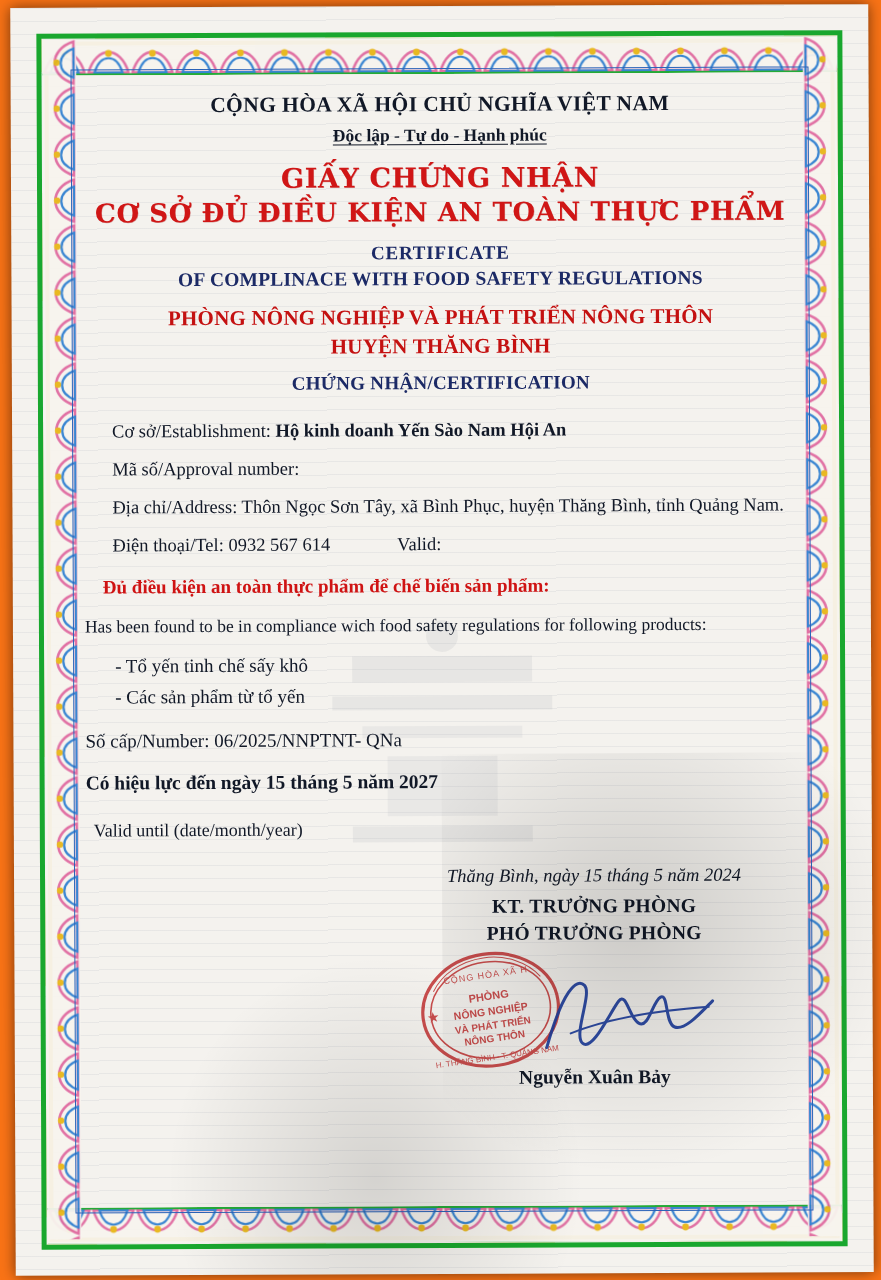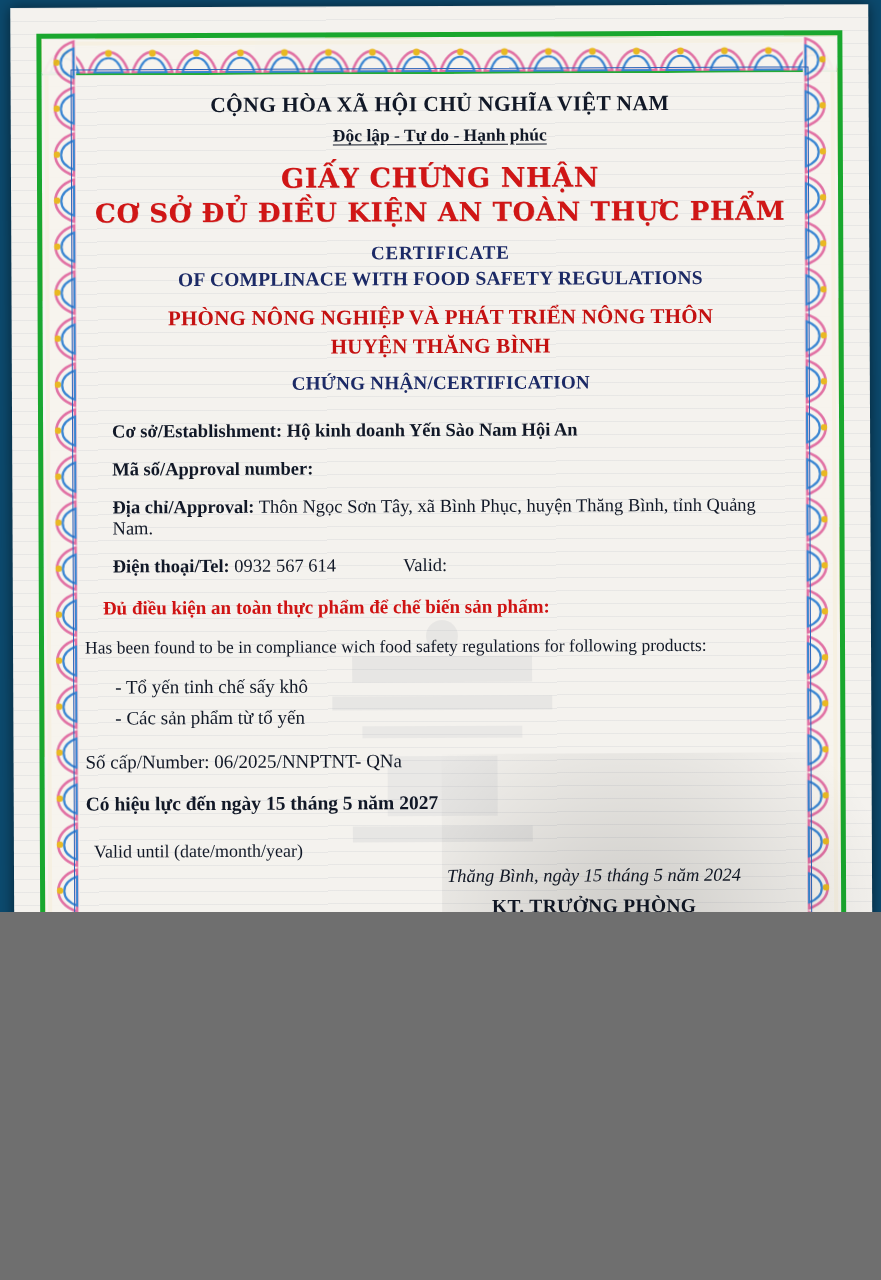--- a/index.html
+++ b/index.html
@@ -11,22 +11,22 @@
     width: 881px;
     height: 1280px;
     overflow: hidden;
     font-family: "Liberation Serif", serif;
   }
 
   
   .photo {
     position: relative;
     width: 881px;
-    height: 912px;
-    background: #0c4a6e;
+    height: 1280px;
+    background: #f97316;
     overflow: hidden;
   }
   .paper {
     position: absolute;
     left: 13px;
     top: 6px;
     width: 858px;
     height: 1268px;
     background: #f4f2ee;
     box-shadow: 0 0 14px rgba(0,0,0,.55);
@@ -161,21 +161,21 @@
   .l-certify {
     margin-top: 12px;
     font-size: 19px;
     font-weight: bold;
     color: #1c2a66;
     letter-spacing: .3px;
   }
 
   .fields { margin-top: 26px; padding-left: 28px; }
   .fld { margin-bottom: 17px; font-size: 18.5px; color: #111827; }
-  .fld .lab { font-weight: bold; }
+  .fld .lab { font-weight: normal; }
   .fld .val { font-weight: normal; }
   .fld .val-b { font-weight: bold; }
   .inline-gap { display: inline-block; width: 58px; }
 
   .l-red-line {
     margin: 20px 0 0 18px;
     font-size: 19px;
     font-weight: bold;
     color: #cf1313;
   }
@@ -351,21 +351,21 @@
           <span class="lab">Cơ sở/Establishment:</span>
           <span class="val-b">Hộ kinh doanh Yến Sào Nam Hội An</span>
         </div>
 
         <div class="fld">
           <span class="lab">Mã số/Approval number:</span>
           <span class="val"></span>
         </div>
 
         <div class="fld">
-          <span class="lab">Địa chỉ/Approval:</span>
+          <span class="lab">Địa chỉ/Address:</span>
           <span class="val">Thôn Ngọc Sơn Tây, xã Bình Phục, huyện Thăng Bình, tỉnh Quảng Nam.</span>
         </div>
 
         <div class="fld">
           <span class="lab">Điện thoại/Tel:</span>
           <span class="val">0932 567 614</span>
           <span class="inline-gap"></span>
           <span class="val">Valid:</span>
           <span class="val"></span>
         </div>

